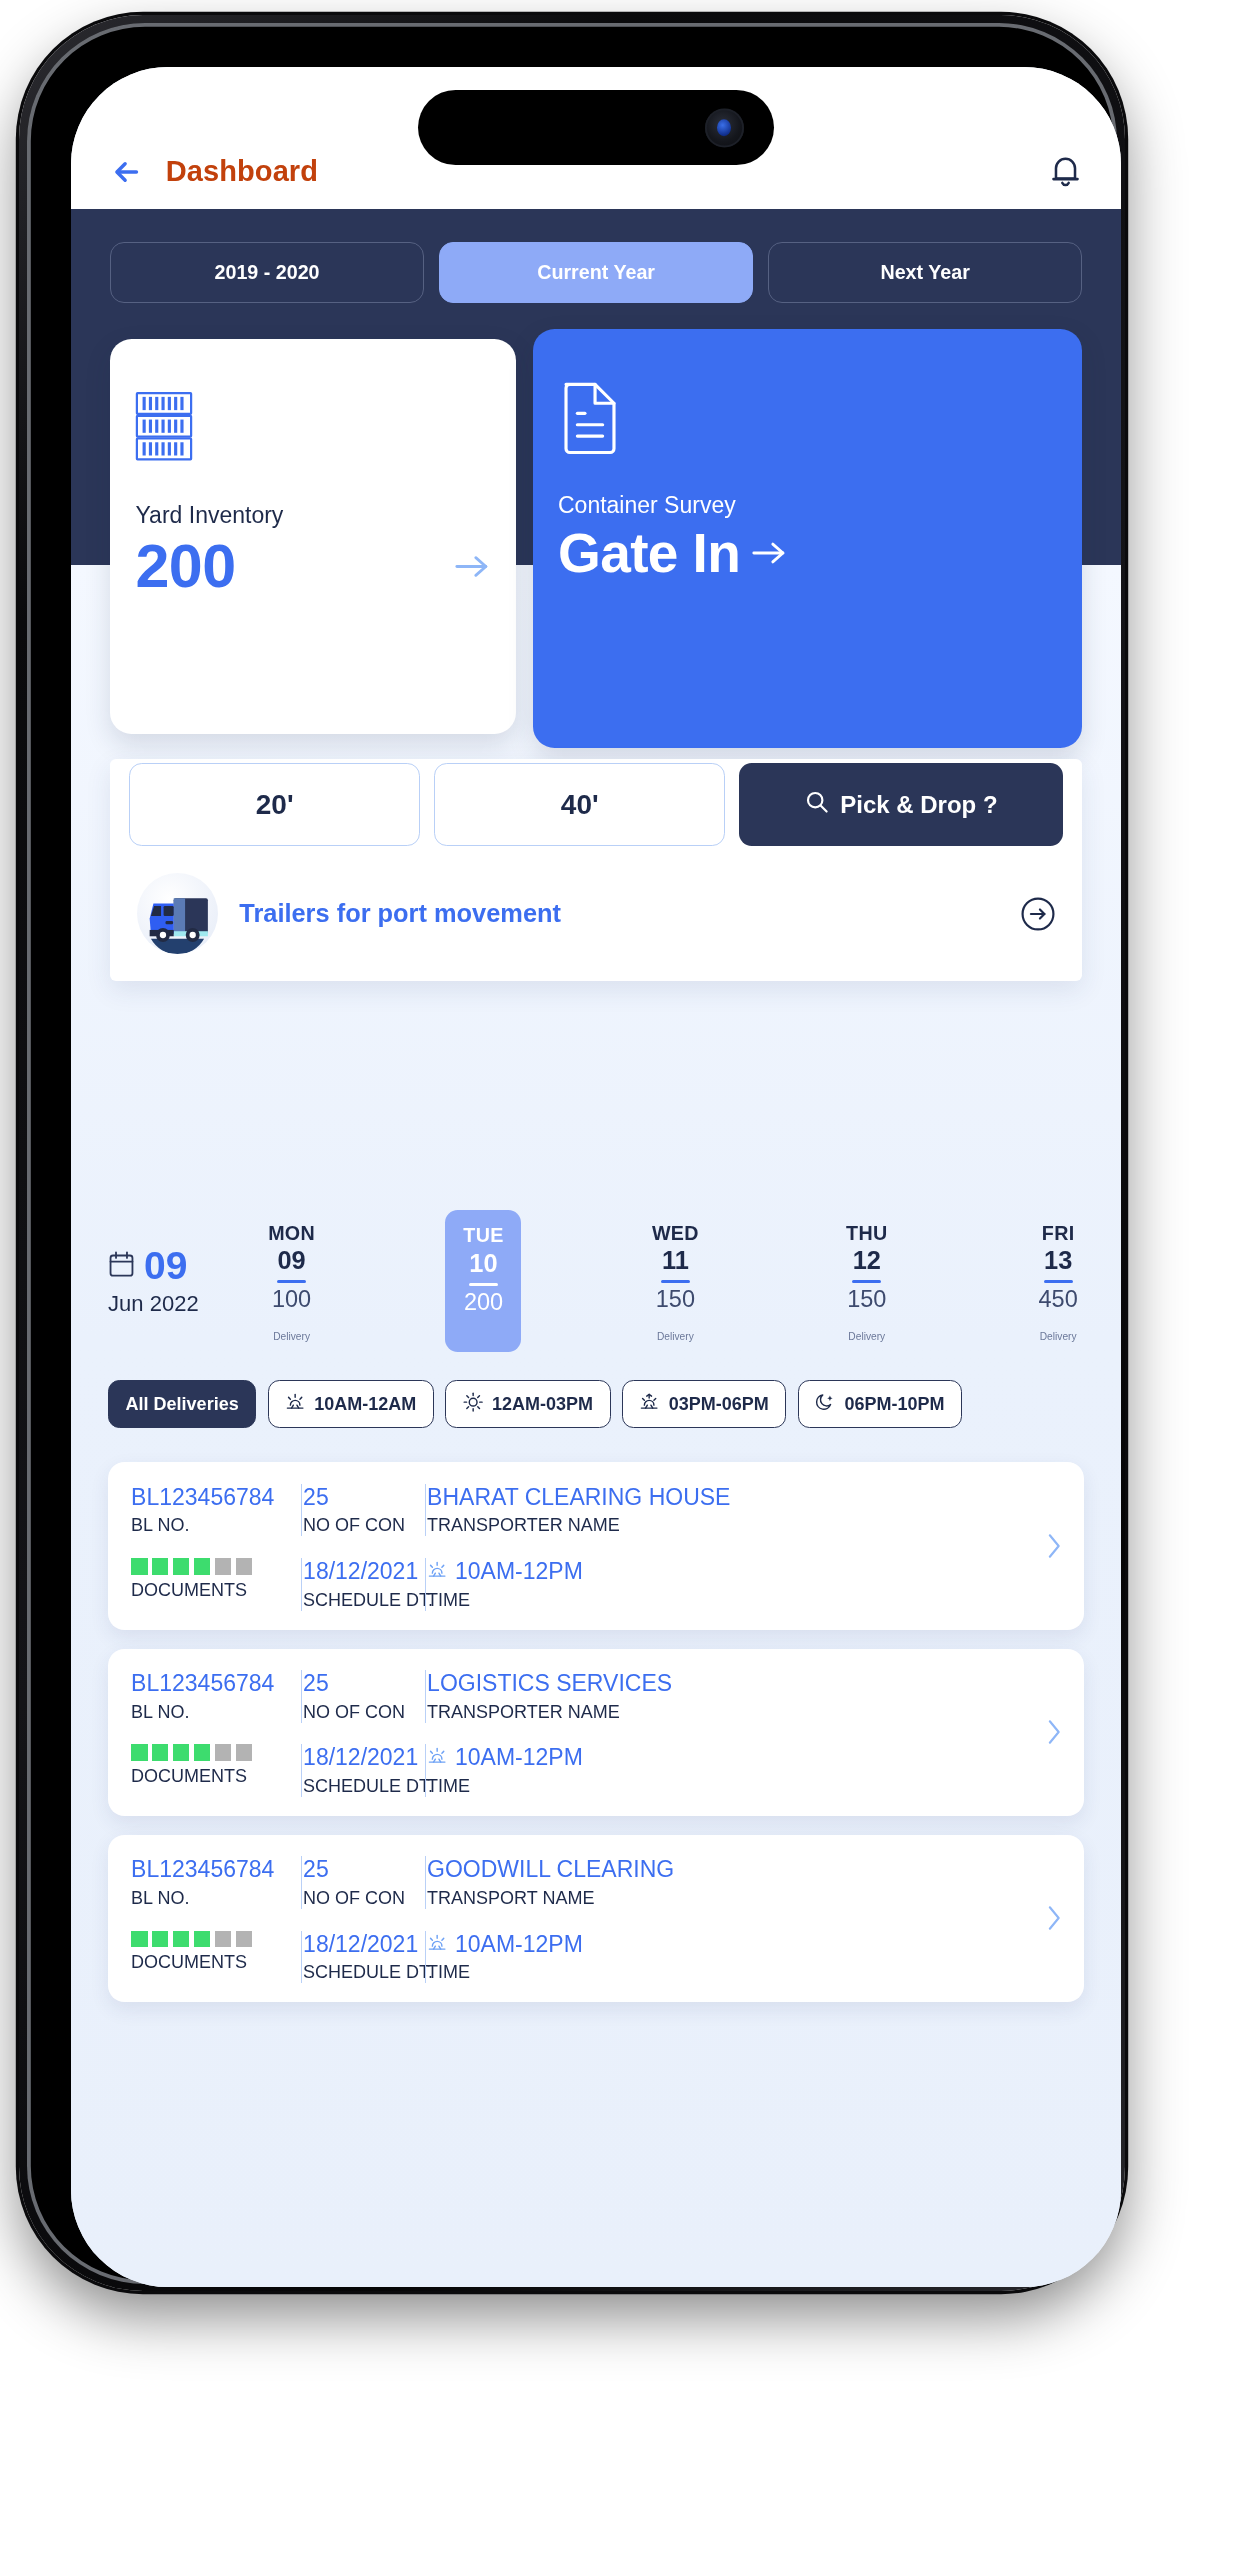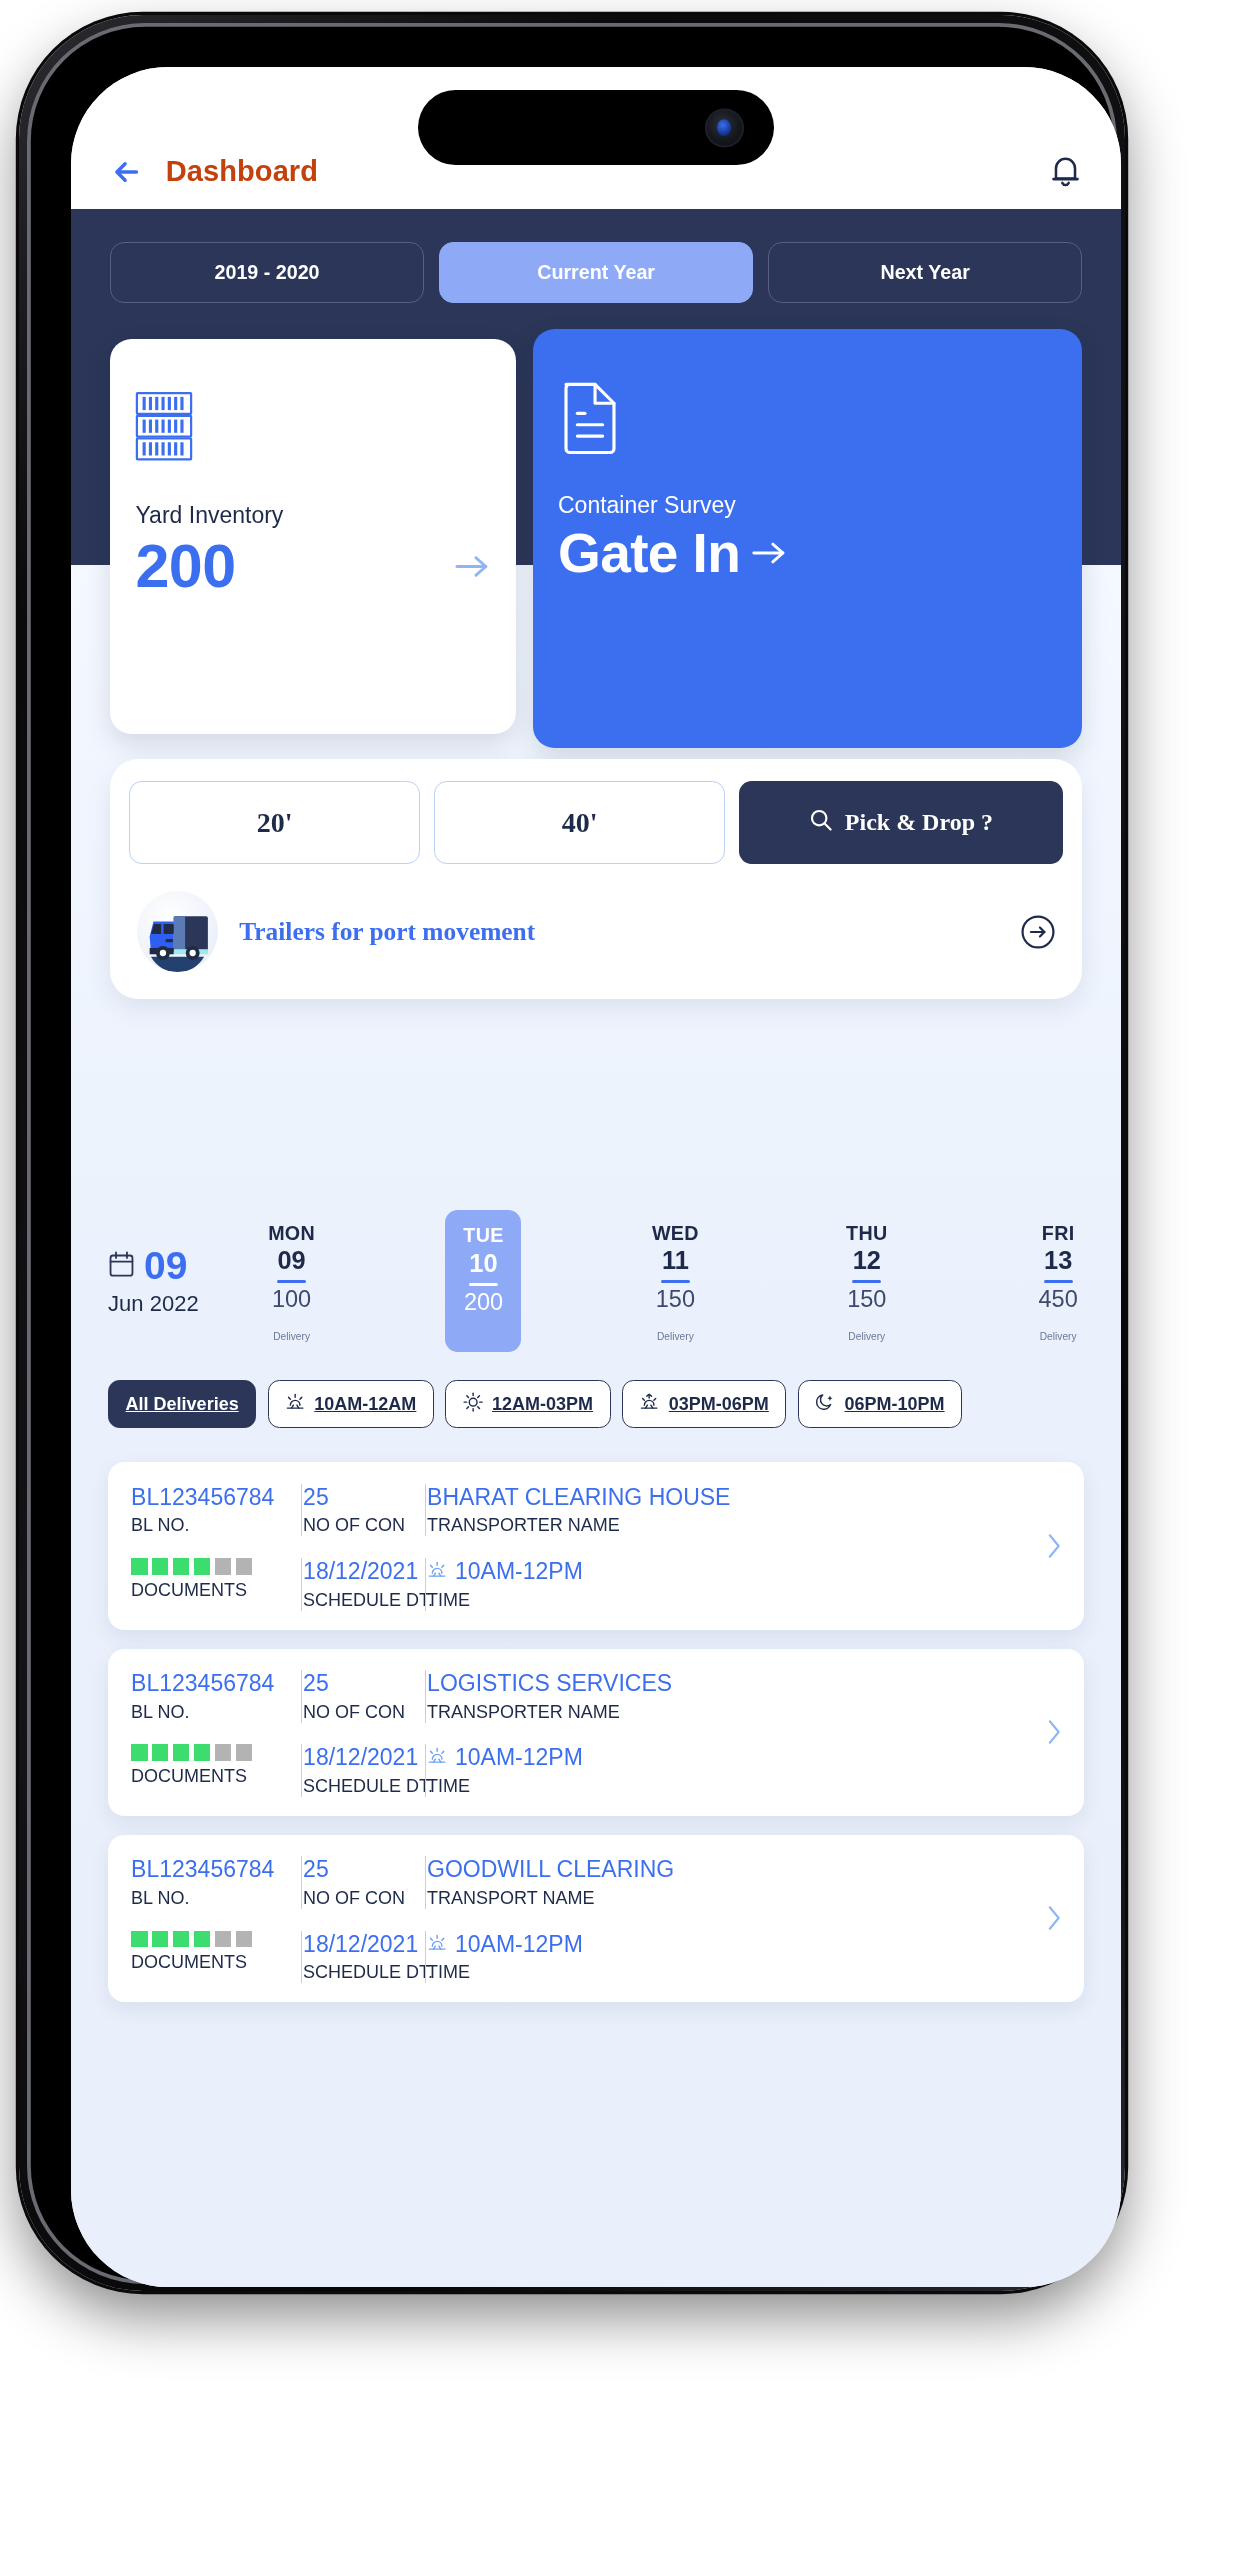--- a/index.html
+++ b/index.html
@@ -112,23 +112,22 @@
   .kpi-label.on-blue { color:#ffffff; font-weight:500; }
   .kpi-value-row { display:flex; align-items:center; margin-top:6.4px; }
   .kpi-value { font-size:61px; font-weight:700; color:#3c6ef0; letter-spacing:-0.6px; line-height:1; }
   .kpi-value.big-white { color:#ffffff; font-size:55px; }
   .kpi-arrow { margin-left:auto; width:38px; height:29px; }
   .kpi-arrow.inline { margin-left:10.2px; width:38px; height:32px; }
 
   
   .panel {
     position:absolute; top:692px; left:39px; right:39px; z-index:25;
-    background:#ffffff; border-radius:28px; padding:22px 19px 19px 19px;
+    background:#ffffff; border-radius:6px; padding:4px 19px 19px 19px;
     box-shadow:0 9px 25.4px rgba(40,60,110,.10);
-    font-family:Liberation Serif, serif;
   }
   .size-row { display:flex; gap:14px; }
   .size-chip {
     flex:1 1 0; height:83px; border:1.3px solid #b9d0f7; border-radius:12.7px;
     background:#fff; display:flex; align-items:center; justify-content:center;
     font-size:28px; font-weight:700; color:#1e2a4a;
   }
   .pickdrop {
     flex:1.12 1 0; height:83px; border-radius:12.7px; background:#2b3658;
     display:flex; align-items:center; justify-content:center; gap:11.4px;
@@ -169,21 +168,21 @@
   .day.active .day-rule { background:#ffffff; }
 
   
   .chips {
     position:absolute; top:1313px; left:37px; right:0; z-index:25;
     display:flex; gap:11.4px; align-items:center;
   }
   .chip {
     height:48px; border-radius:11.4px; border:1.3px solid #2b3658; background:#fff;
     display:flex; align-items:center; gap:9px; padding:0 16.5px;
-    font-size:18px; font-weight:700; color:#1e2a4a; white-space:nowrap; flex:0 0 auto;text-decoration:underline;
+    font-size:18px; font-weight:700; color:#1e2a4a; white-space:nowrap; flex:0 0 auto;
   }
   .chip.active { background:#2b3658; color:#ffffff; border-color:#2b3658; }
   .chip svg { flex:0 0 auto; }
 
   
   .list { position:absolute; top:1395px; left:37px; right:37px; z-index:25; }
   .dcard {
     background:#ffffff; border-radius:16.5px; padding:21.6px 23px 19px 23px;
     box-shadow:0 7.6px 19px rgba(40,60,110,.09); margin-bottom:19px; position:relative;
   }

